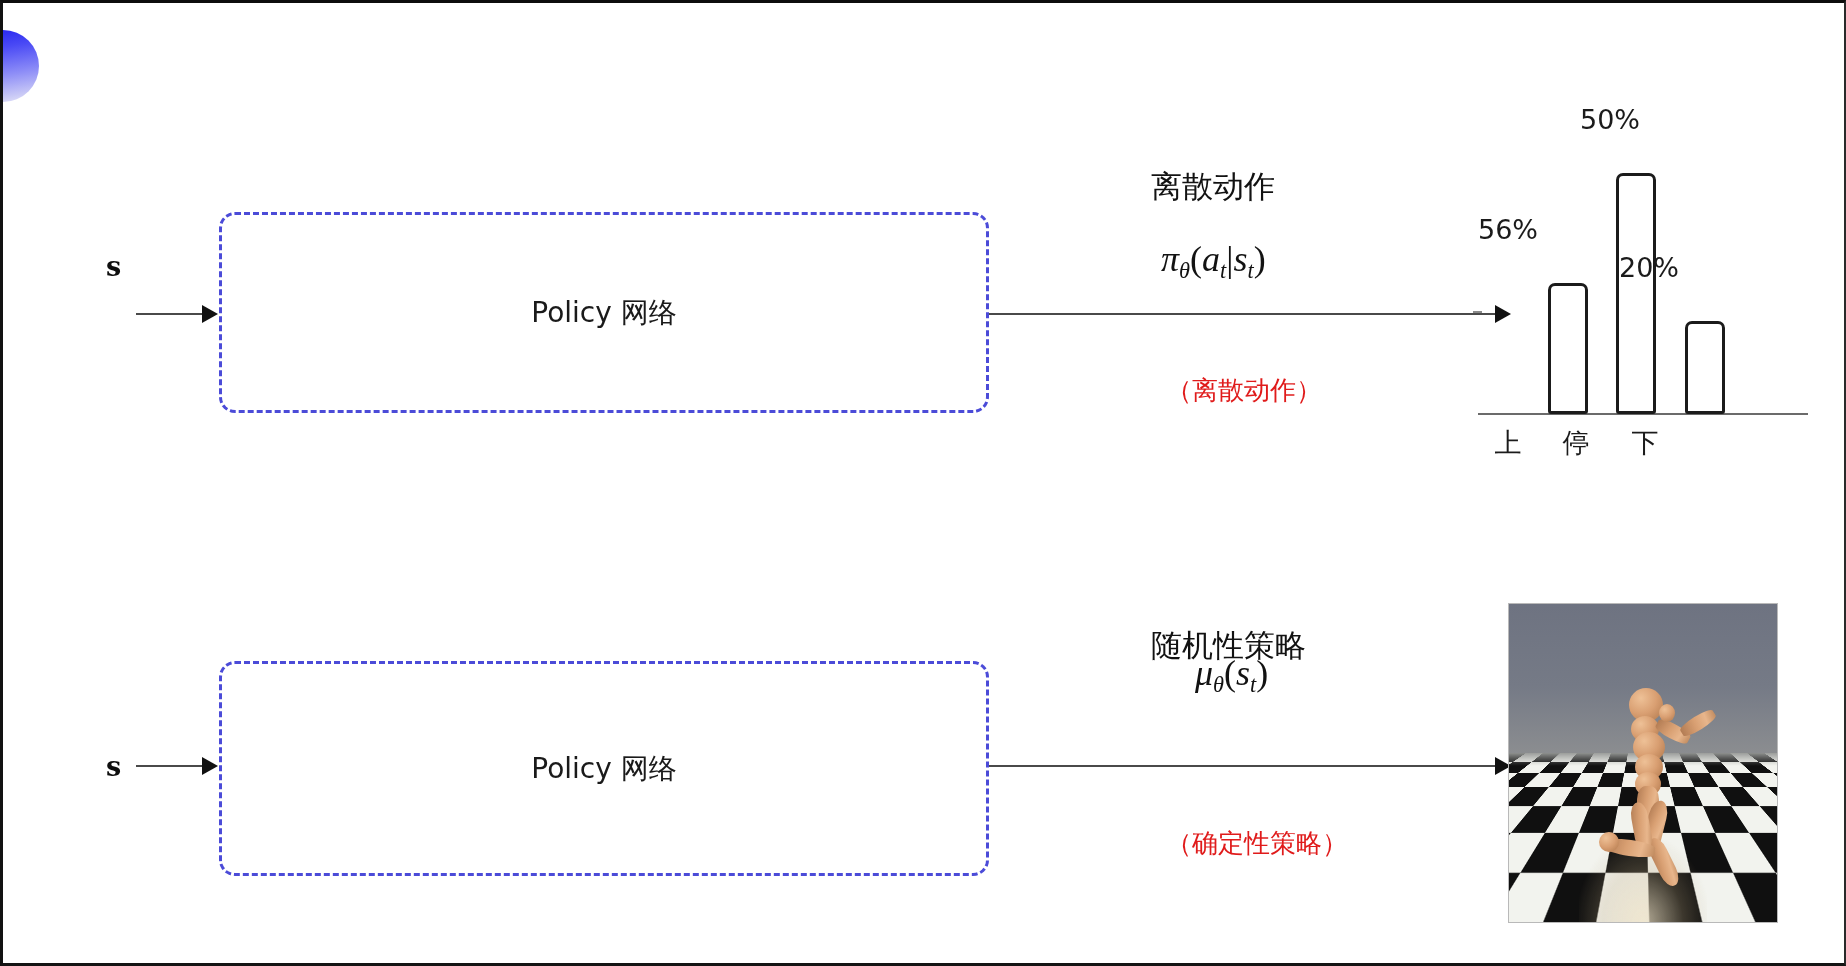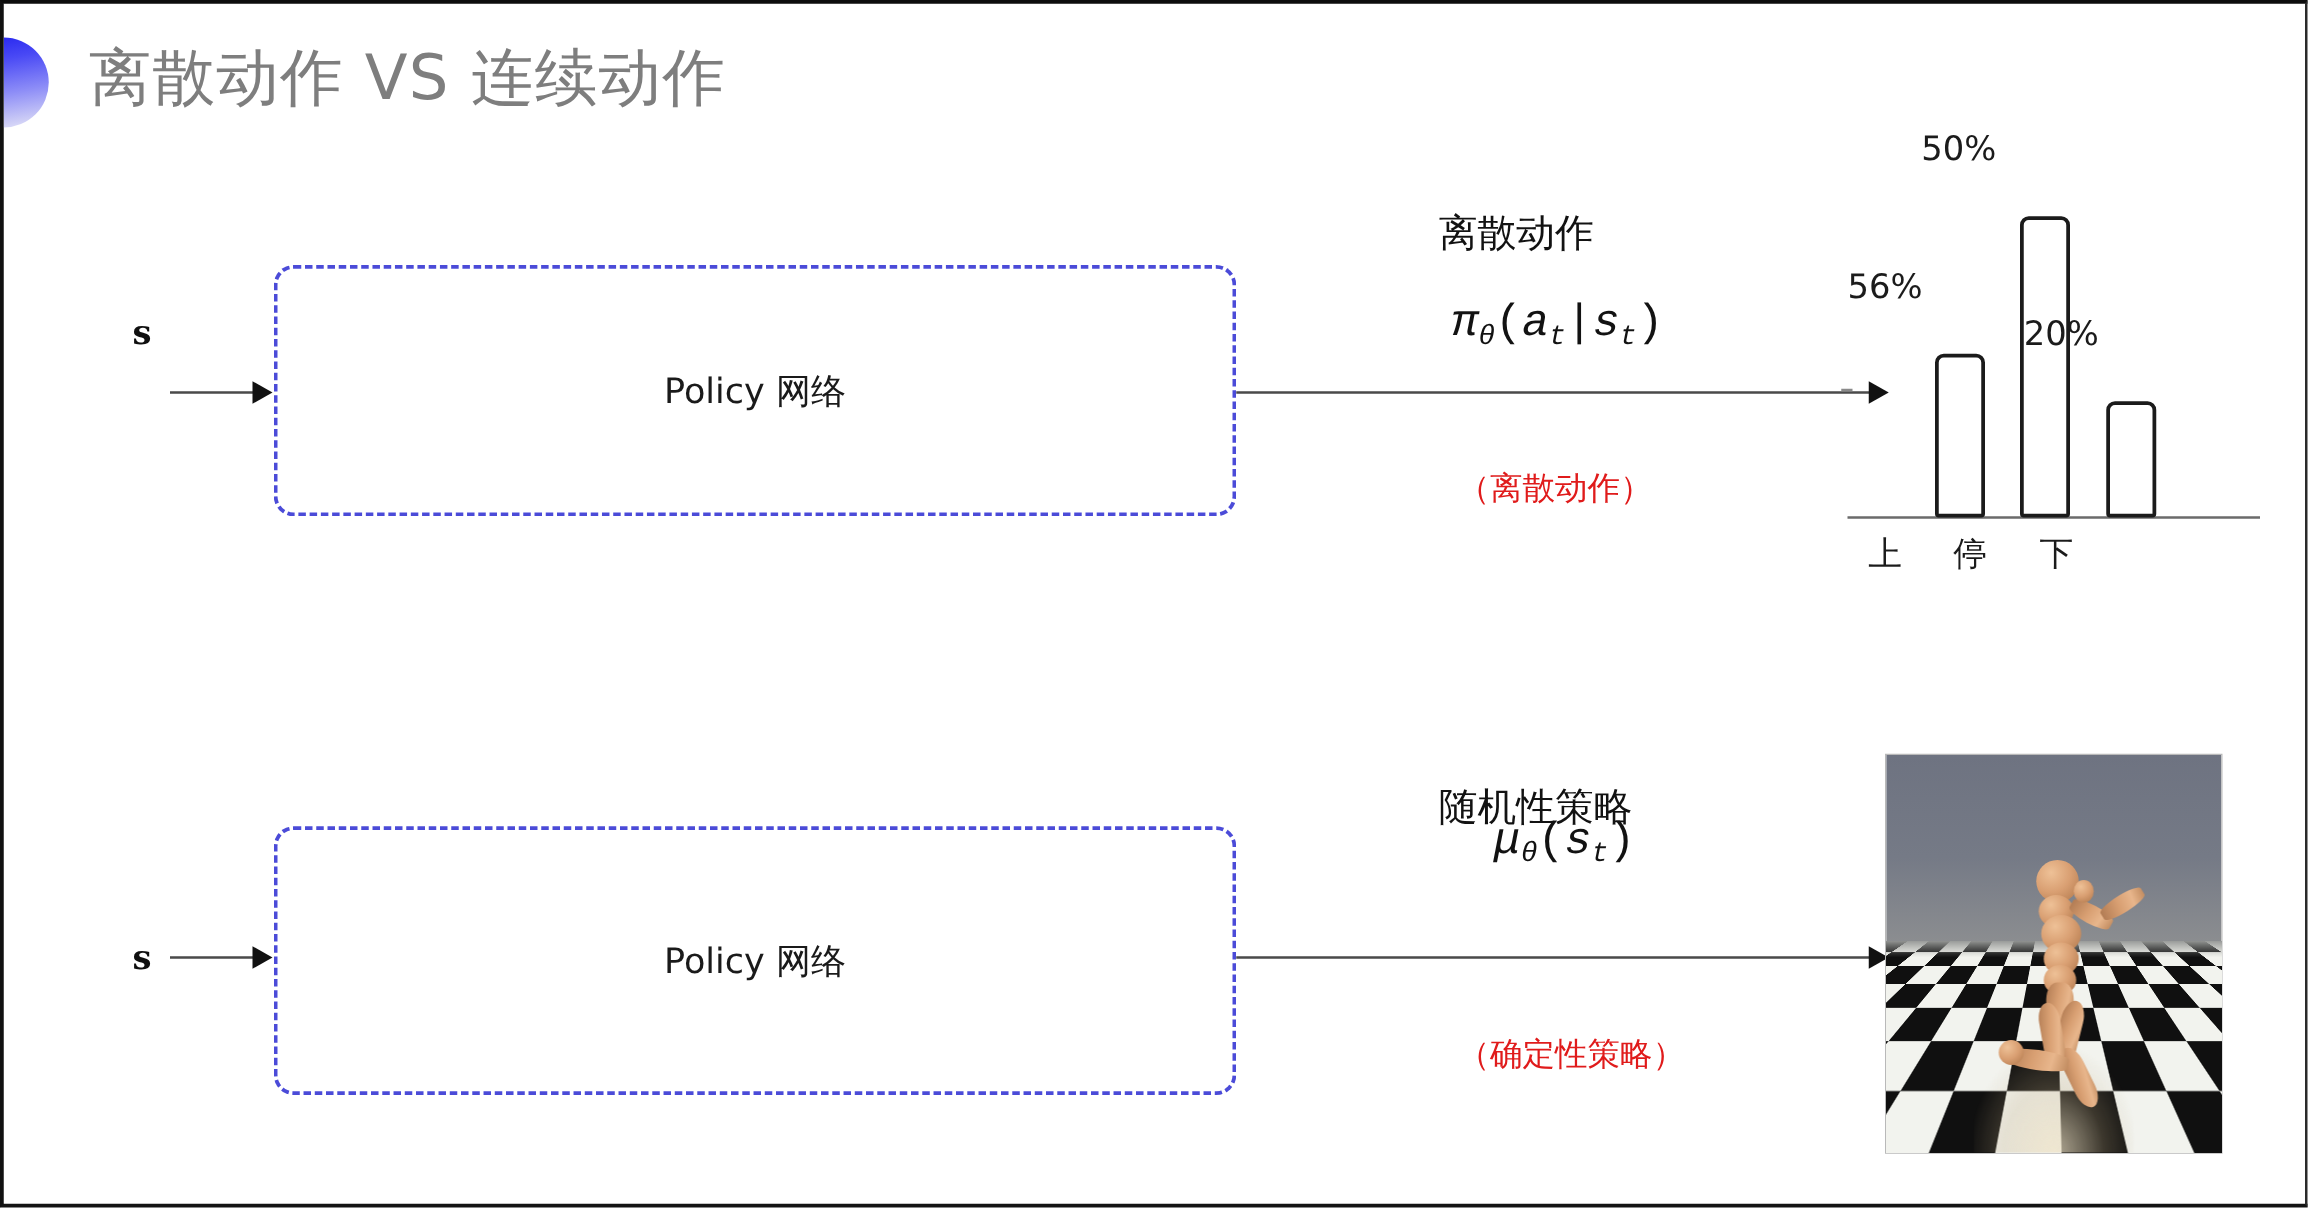--- a/index.html
+++ b/index.html
@@ -87,21 +87,21 @@
   
   .policy-kind {
     position: absolute;
     font-size: 31px;
     color: #121212;
     white-space: nowrap;
     font-family: "DejaVu Sans", "Liberation Sans", sans-serif;
   }
   .formula {
     position: absolute;
-    font-family: Liberation Mono, monospace;
+    font-family: Liberation Serif, serif;
     font-style: italic;
     font-size: 36px;
     color: #121212;
     white-space: nowrap;
   }
   .formula sub {
     font-size: 0.62em;
     font-style: italic;
     vertical-align: baseline;
     position: relative; top: 0.32em;
@@ -186,21 +186,20 @@
 
   
   .centered { transform: translateX(-50%); }
 </style>
 </head>
 <body>
 
 <div id="slide">
 
   <div id="title-decor"></div>
-  <div id="page-title">离散动作 VS 连续动作</div>
 
   <div class="s-label" style="left:103px; top:248px;">s</div>
   <div class="arrow-line" style="left:133px; top:310px; width:68px;"></div>
   <div class="arrow-head" style="left:199px; top:302px;"></div>
 
   <div class="policy-box" style="left:216px; top:209px; width:770px; height:201px;">
     <div class="policy-label">Policy 网络</div>
   </div>
 
   <div class="arrow-line" style="left:986px; top:310px; width:507px;"></div>
@@ -217,21 +216,21 @@
   <div id="bar-chart" style="left:1470px; top:100px; width:346px; height:350px;">
 
     <div id="chart-axis" style="left:5px; top:310px; width:330px;"></div>
     <div id="chart-ytick" style="left:0px; top:208px;"></div>
 
     <div class="bar" style="left:75px; top:180px; width:40px; height:131px;"></div>
     <div class="bar-value centered" style="left:95px; top:111px; width:120px; margin-left:-60px;">56%</div>
     <div class="bar-cat centered" style="left:95px; top:322px; width:120px; margin-left:-60px;">上</div>
 
     <div class="bar" style="left:143px; top:70px; width:40px; height:241px;"></div>
-    <div class="bar-value centered" style="left:154px; top:1px; width:120px; margin-left:-60px;">50%</div>
+    <div class="bar-value centered" style="left:167px; top:1px; width:120px; margin-left:-60px;text-align:right;">50%</div>
     <div class="bar-cat centered" style="left:163px; top:322px; width:120px; margin-left:-60px;">停</div>
 
     <div class="bar" style="left:212px; top:218px; width:40px; height:93px;"></div>
     <div class="bar-value centered" style="left:236px; top:149px; width:120px; margin-left:-60px;">20%</div>
     <div class="bar-cat centered" style="left:232px; top:322px; width:120px; margin-left:-60px;">下</div>
   </div>
 
   <div class="s-label" style="left:103px; top:748px;">s</div>
   <div class="arrow-line" style="left:133px; top:762px; width:68px;"></div>
   <div class="arrow-head" style="left:199px; top:754px;"></div>

